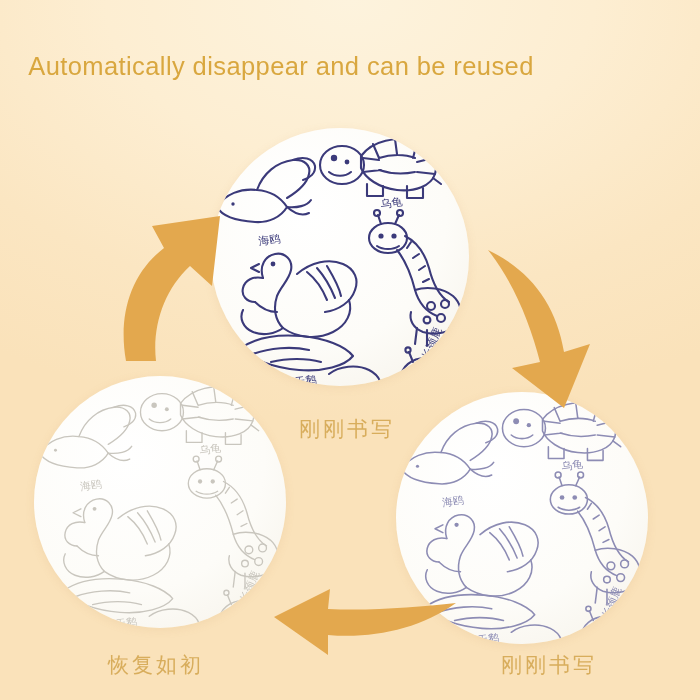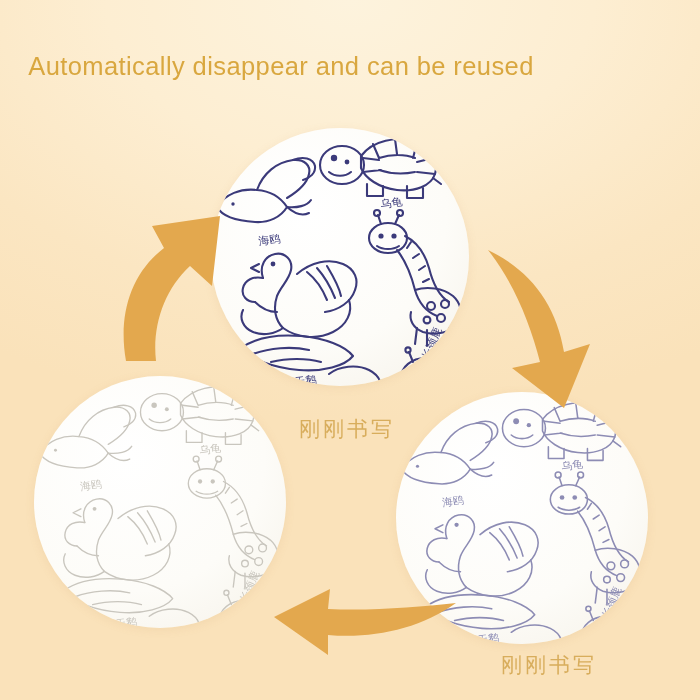--- a/index.html
+++ b/index.html
@@ -305,15 +305,16 @@
     </svg>
   </div>
 
   <div class="arrow" id="arrow-bottom">
     <svg viewBox="0 0 190 72">
       <path d="M190 18 C154 44 106 54 62 50 L62 70 L8 32 L64 4 L62 24 C106 26 152 22 190 18 Z"></path>
     </svg>
   </div>
 
   <div class="caption" id="cap-top">刚刚书写</div>
+  <div class="caption" id="cap-left">恢复如初</div>
   <div class="caption" id="cap-right">刚刚书写</div>
 
 </div>
 
 </body></html>

